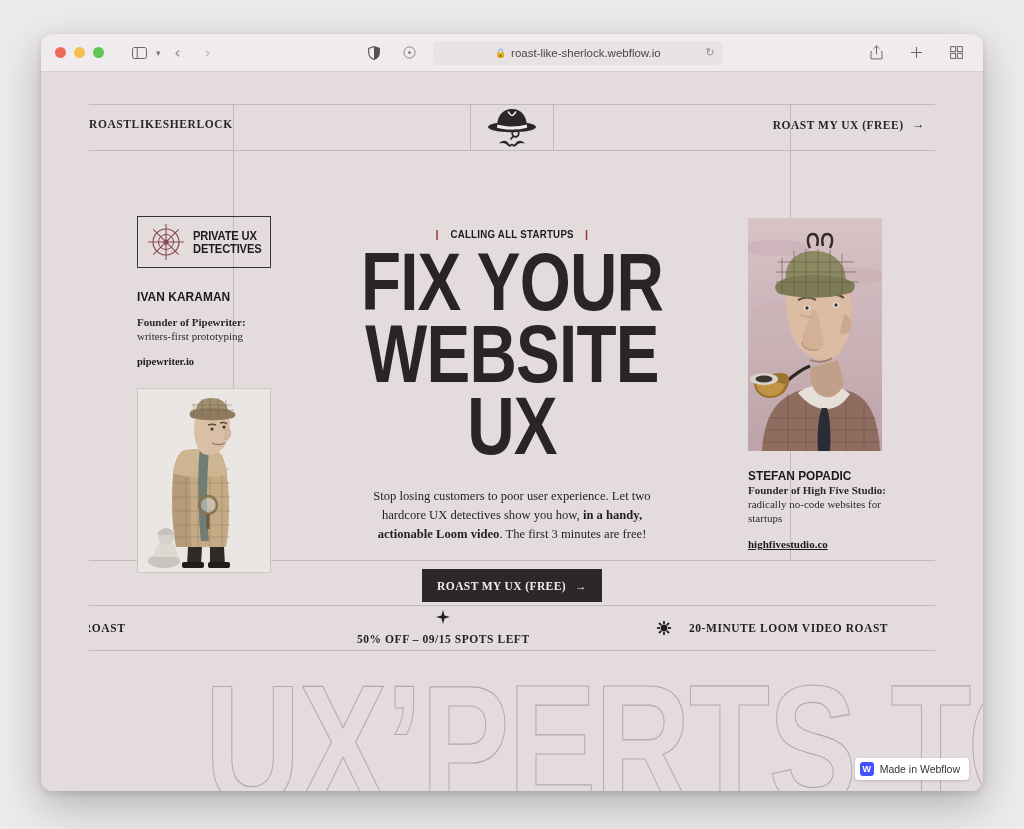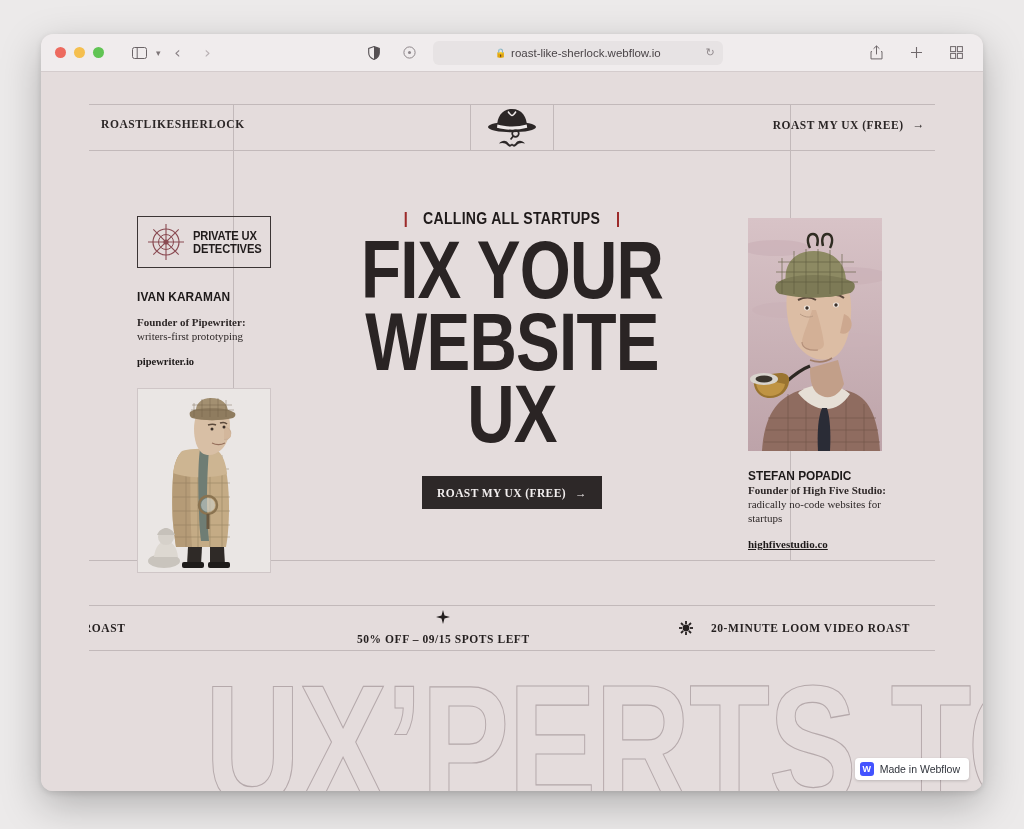--- a/index.html
+++ b/index.html
@@ -72,21 +72,21 @@
 
   
   .hr{ position:absolute; left:48px; right:48px; height:1px; background:#c2b9ba; }
 
   
   .vr{ position:absolute; width:1px; background:#c2b9ba; }
 
   
   .nav{ position:absolute; left:48px; right:48px; top:32px; height:46px; }
   .brand{
-    position:absolute; left:12px; top:14px;
+    position:absolute; left:0; top:14px;
     font-family:"Liberation Serif", serif;
     font-weight:bold; font-size:11.5px; letter-spacing:.6px; color:#2b2626;
   }
   .hatlogo{
     position:absolute; left:50%; top:-2px; transform:translateX(-50%);
     width:56px; height:48px;
   }
   .navcta{
     position:absolute; right:10px; top:13px;
     display:flex; align-items:center; gap:9px;
@@ -163,23 +163,23 @@
   }
   .r-link{
     margin:13px 0 0 5px;
     font-family:"Liberation Serif", serif;
     font-weight:bold; font-size:11px; color:#1d1919;
     text-decoration:underline; display:inline-block;
   }
 
   
   .eyebrow{
-    margin-top:13px; text-align:center;
-    font-family:"Liberation Sans", sans-serif;
-    font-weight:bold; font-size:16px; letter-spacing:.3px; color:#1f1a1a;
+    margin-top:31px; text-align:center;
+    font-family:"Liberation Sans", sans-serif;
+    font-weight:bold; font-size:11px; letter-spacing:.3px; color:#1f1a1a;
   }
   .eyebrow .pipe{ color:#9c2b2b; font-weight:bold; }
   .eyebrow .etxt{ display:inline-block; transform:scaleX(.88); margin:0 3px;}
 
   .headline{
     margin-top:6px; text-align:center;
     font-family:"Liberation Sans", sans-serif;
     font-weight:bold;
     font-size:82px; line-height:.88;
     letter-spacing:-1px; color:#2a2424;
@@ -213,21 +213,21 @@
     display:flex; align-items:center; overflow:hidden;
   }
   .tick{
     display:flex; align-items:center; gap:9px;
     font-family:"Liberation Serif", serif; font-weight:bold;
     font-size:11.5px; letter-spacing:.55px; color:#241f1f;
     white-space:nowrap;
   }
   .t1{ position:absolute; left:-36px; }
   .t2{ position:absolute; left:268px;flex-direction:column; }
-  .t3{ position:absolute; left:590px;gap:18px; }
+  .t3{ position:absolute; left:568px;gap:18px; }
   .tick .ico{ width:14px;height:14px;flex:0 0 14px; }
 
   
   .outline{
     position:absolute; left:0; right:0; top:588px;
     text-align:center; white-space:nowrap;
     font-family:"Liberation Sans", sans-serif;
     font-weight:bold; font-size:170px; line-height:1;
     color:transparent;
     -webkit-text-stroke:1.2px #b5a9ab;
@@ -453,20 +453,23 @@
       <div class="col-mid">
         <div class="eyebrow">
           <span class="pipe">|</span><span class="etxt">CALLING ALL STARTUPS</span><span class="pipe">|</span>
         </div>
 
         <div class="headline">
           <span>FIX YOUR</span>
           <span>WEBSITE UX</span>
         </div>
 
+        <div class="lede">
+          <span>Stop losing customers to poor user experience. Let two hardcore UX detectives show you how, </span><b>in a handy, actionable Loom video</b><span>. The first 3 minutes are free!</span>
+        </div>
 
         <div class="cta">
           <span>ROAST MY UX (FREE)</span>
           <span>→</span>
         </div>
       </div>
 
       <div class="col-right">
         <div class="ill-right">
           <svg viewBox="0 0 134 233" width="134" height="233">

